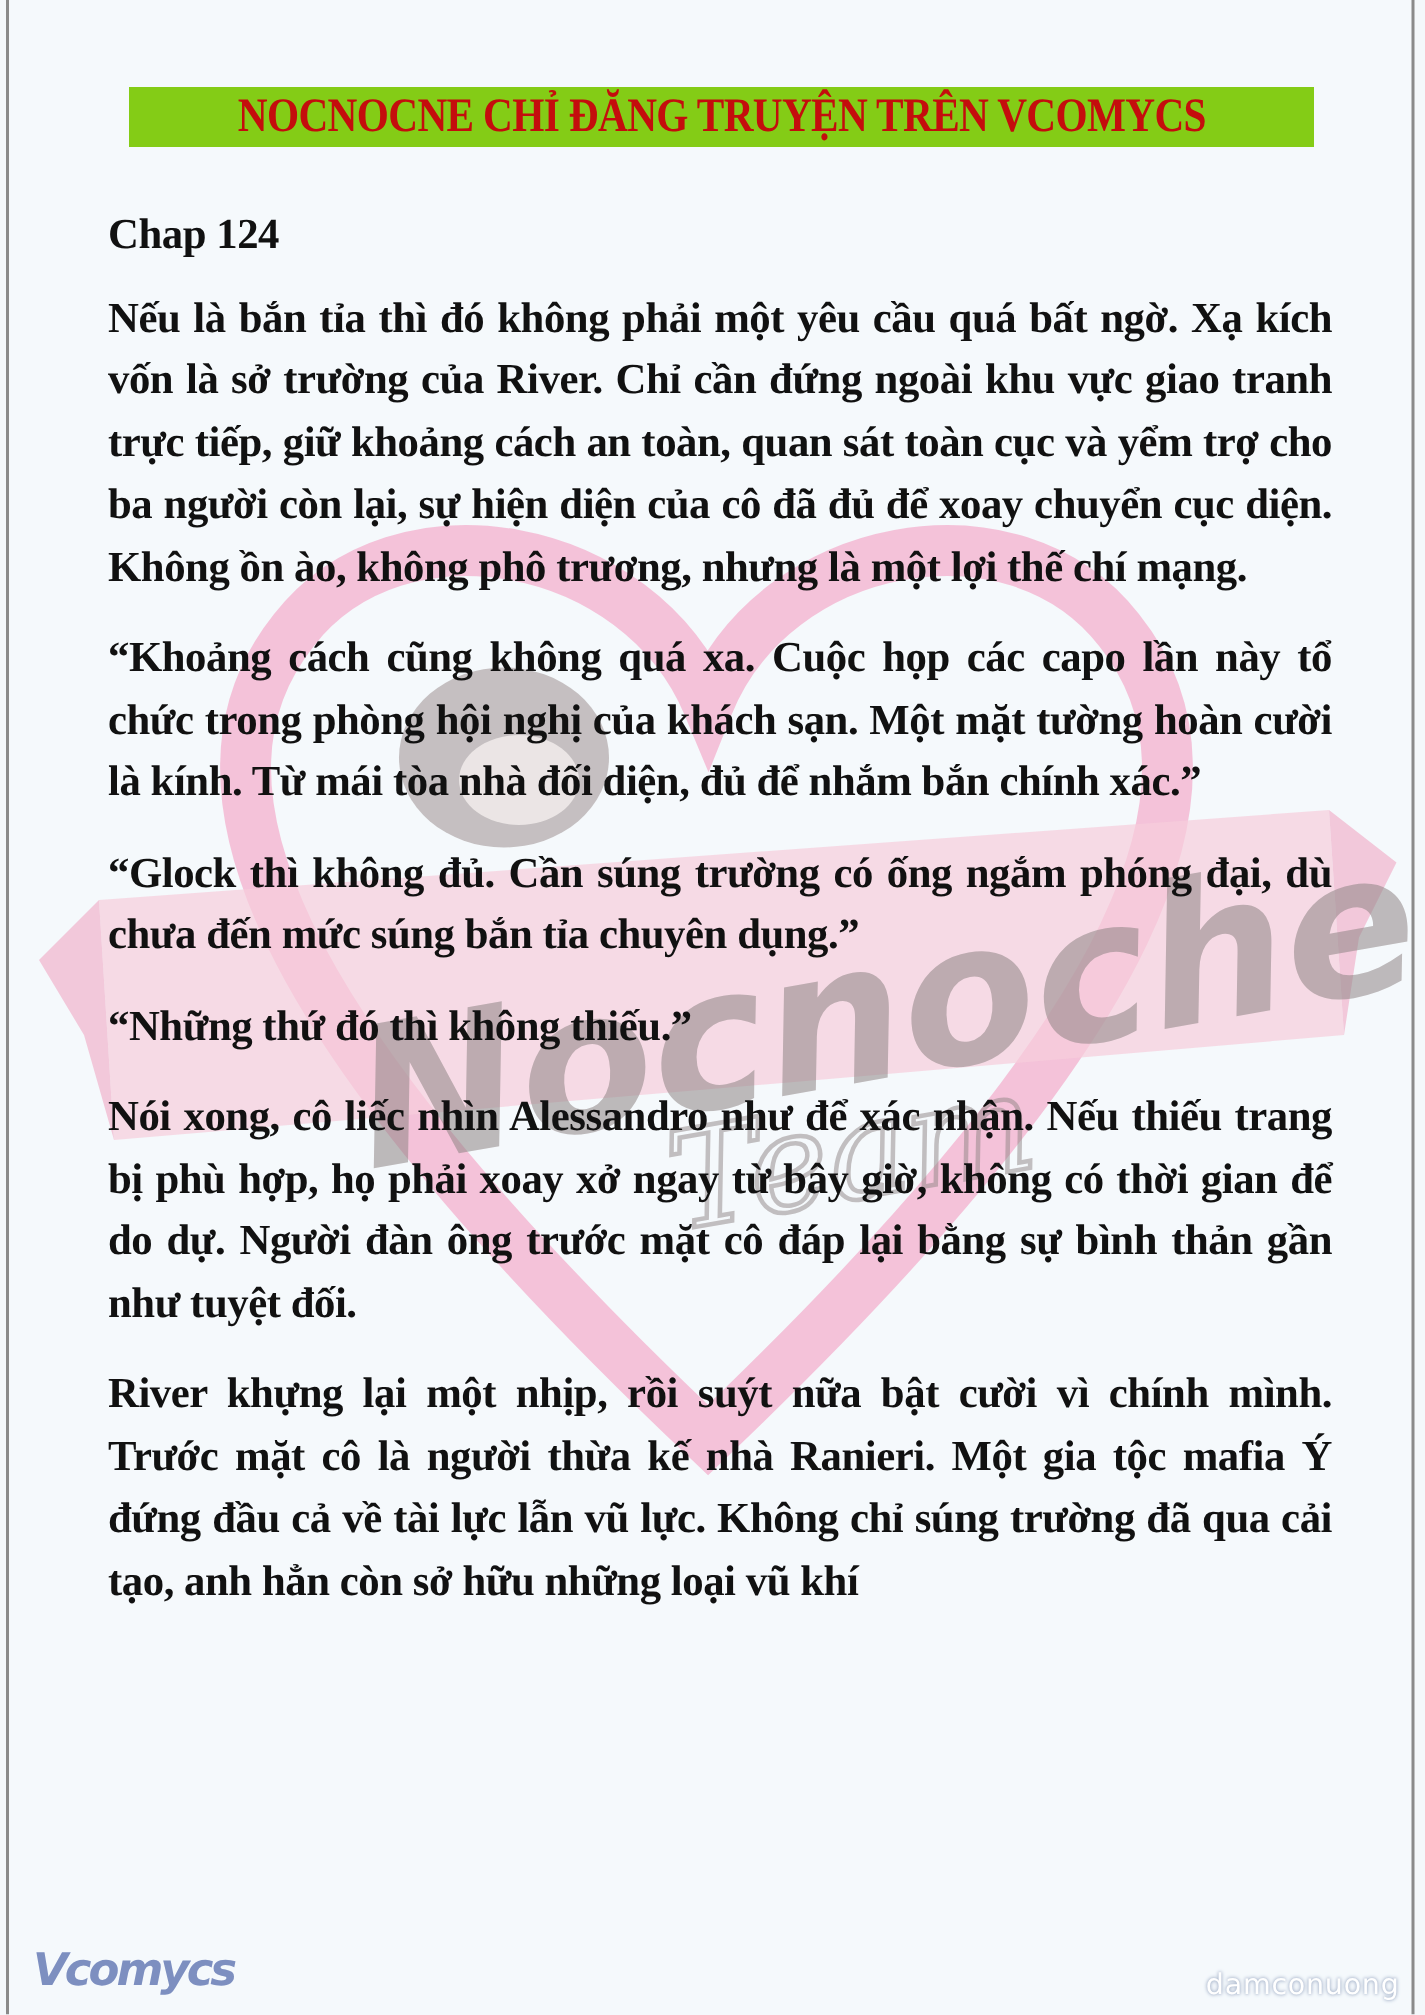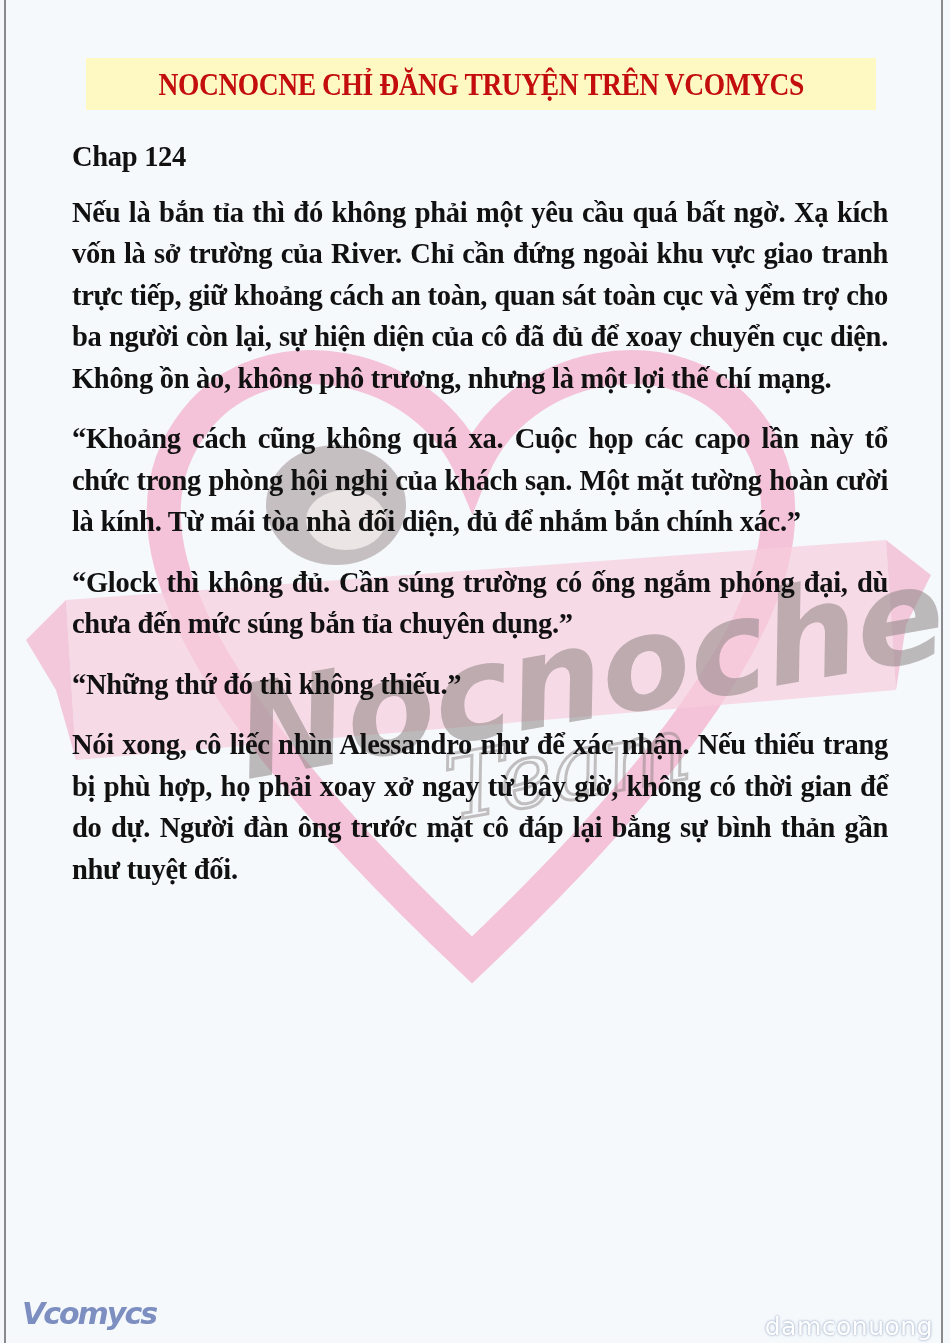--- a/index.html
+++ b/index.html
@@ -15,23 +15,23 @@
       border-right: 2px solid #8a8a8a;
       background: #f5f9fc;
       box-sizing: border-box;
       overflow: hidden;
     }
     .watermark {
       position: absolute; left: 0; top: 0; width: 939px; height: 1343px;
       pointer-events: none;
     }
     .banner-wrap {
-      position: absolute; left: 80px; top: 58px; width: 790px; height: 52px;
-      background: #fef9c3;
-      display: flex; align-items: center; justify-content: center;
+      position: absolute; left: 80px; top: 58px; width: 790px; height: 40px;
+      background: #84cc16;
+      display: flex; align-items: flex-start; justify-content: center;
     }
     .banner {
       color: #c40d0d;
       font-family: "Liberation Serif", serif;
       font-weight: bold;
       font-size: 32px;
       letter-spacing: -0.5px;
       transform: scaleX(0.86);
       white-space: nowrap;
     }
@@ -47,21 +47,21 @@
     .para { margin: 0 0 19px 0; text-align: justify; text-align-last: left; }
     .logo-left {
       position: absolute; left: 16px; top: 1296px;
       font-family: "DejaVu Sans", sans-serif;
       font-style: italic; font-weight: bold;
       font-size: 30px; color: #7d8fc0; letter-spacing: -2px;
     }
     .logo-right {
       position: absolute; right: 8px; top: 1312px;
       font-family: "DejaVu Sans", sans-serif;
-      font-size: 25px; color: #ffffff;
+      font-size: 19px; color: #ffffff;
       text-shadow: 0 0 2px #a9b6cc, 0 0 3px #a9b6cc;
       letter-spacing: 0.5px;
     }
   </style>
 </head>
 <body>
 
 <div class="page">
 
   <svg class="watermark" viewBox="0 0 939 1343">
@@ -83,17 +83,18 @@
     <span class="banner">NOCNOCNE CHỈ ĐĂNG TRUYỆN TRÊN VCOMYCS</span>
   </div>
 
   <div class="content">
     <p class="chap">Chap 124</p>
     <p class="para">Nếu là bắn tỉa thì đó không phải một yêu cầu quá bất ngờ. Xạ kích vốn là sở trường của River. Chỉ cần đứng ngoài khu vực giao tranh trực tiếp, giữ khoảng cách an toàn, quan sát toàn cục và yểm trợ cho ba người còn lại, sự hiện diện của cô đã đủ để xoay chuyển cục diện. Không ồn ào, không phô trương, nhưng là một lợi thế chí mạng.</p>
     <p class="para">“Khoảng cách cũng không quá xa. Cuộc họp các capo lần này tổ chức trong phòng hội nghị của khách sạn. Một mặt tường hoàn cười là kính. Từ mái tòa nhà đối diện, đủ để nhắm bắn chính xác.”</p>
     <p class="para">“Glock thì không đủ. Cần súng trường có ống ngắm phóng đại, dù chưa đến mức súng bắn tỉa chuyên dụng.”</p>
     <p class="para">“Những thứ đó thì không thiếu.”</p>
     <p class="para">Nói xong, cô liếc nhìn Alessandro như để xác nhận. Nếu thiếu trang bị phù hợp, họ phải xoay xở ngay từ bây giờ, không có thời gian để do dự. Người đàn ông trước mặt cô đáp lại bằng sự bình thản gần như tuyệt đối.</p>
+    <p class="para">River khựng lại một nhịp, rồi suýt nữa bật cười vì chính mình. Trước mặt cô là người thừa kế nhà Ranieri. Một gia tộc mafia Ý đứng đầu cả về tài lực lẫn vũ lực. Không chỉ súng trường đã qua cải tạo, anh hẳn còn sở hữu những loại vũ khí</p>
   </div>
 
   <div class="logo-left">Vcomycs</div>
   <div class="logo-right">damconuong</div>
 </div>
 
 </body></html>

